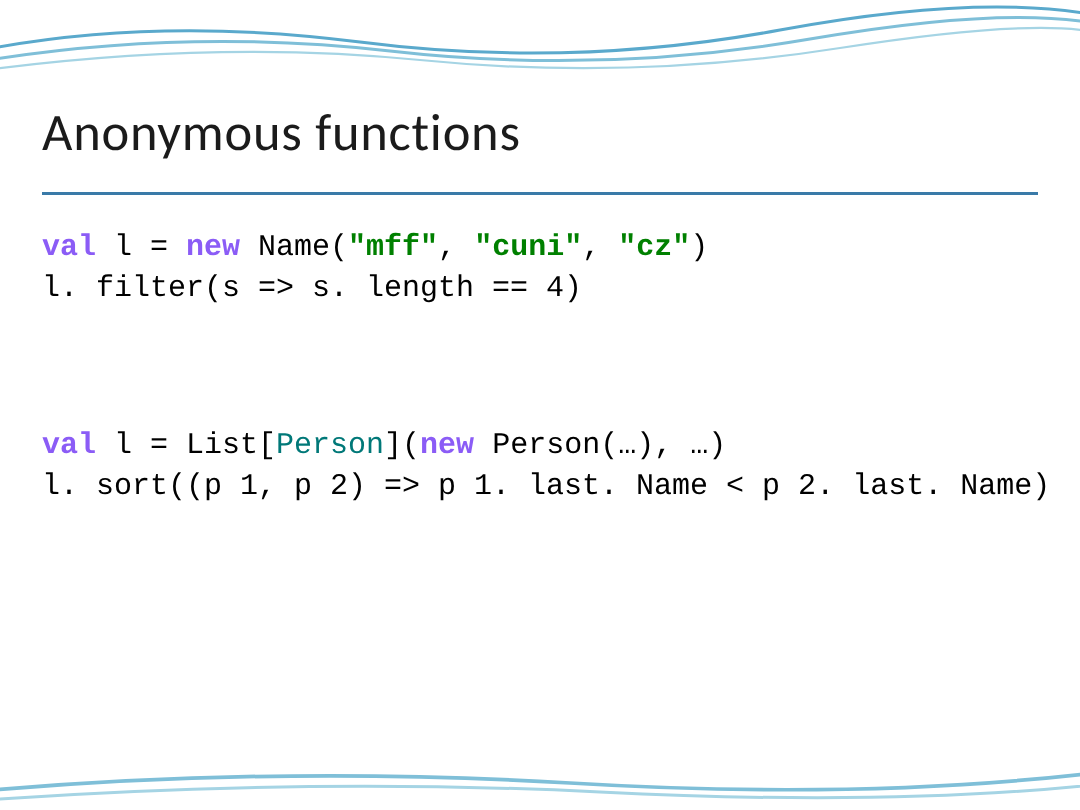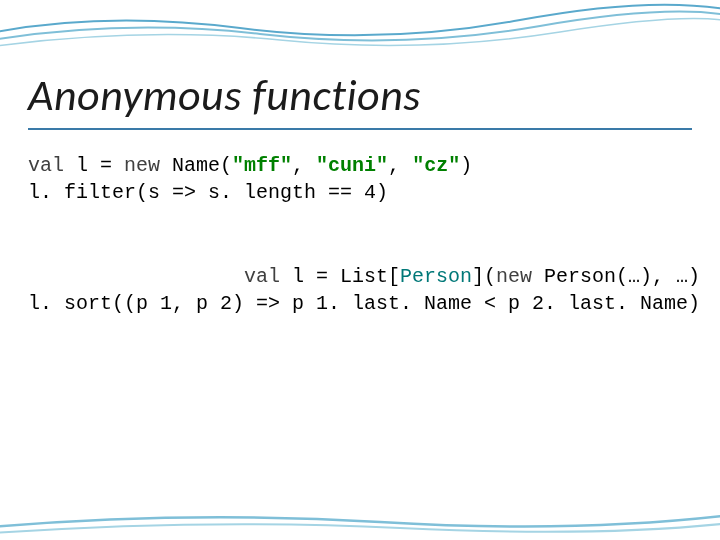--- a/index.html
+++ b/index.html
@@ -16,46 +16,45 @@
     top: 0;
     left: 0;
     width: 100%;
     height: 60px;
     pointer-events: none;
   }
   .slide-title {
     position: absolute;
     top: 68px;
     left: 28px;
-    font-size: 44px;
+    font-size: 35px;
     font-weight: 400;
     color: #1b1b1b;
     letter-spacing: 0.5px;
-    font-style: italic;
   }
   .title-underline {
     position: absolute;
     top: 128px;
     left: 28px;
     width: 664px;
     height: 2px;
     background: #3a7aa8;
   }
   .code-block {
     position: absolute;
     left: 28px;
     font-family: Consolas, 'Courier New', monospace;
     font-size: 20px;
     line-height: 1.35;
     color: #000000;
     white-space: pre;
   }
   .code-block.first { top: 152px; }
-  .code-block.second { top: 263px; text-align: right; }
-  .kw { color: #404040; font-weight: normal; }
+  .code-block.second { top: 284px; }
+  .kw { color: #8b5cf6; font-weight: bold; }
   .str { color: #008000; font-weight: bold; }
   .type { color: #007878; }
   .footer-decoration {
     position: absolute;
     bottom: 0;
     left: 0;
     width: 100%;
     height: 40px;
     pointer-events: none;
   }

